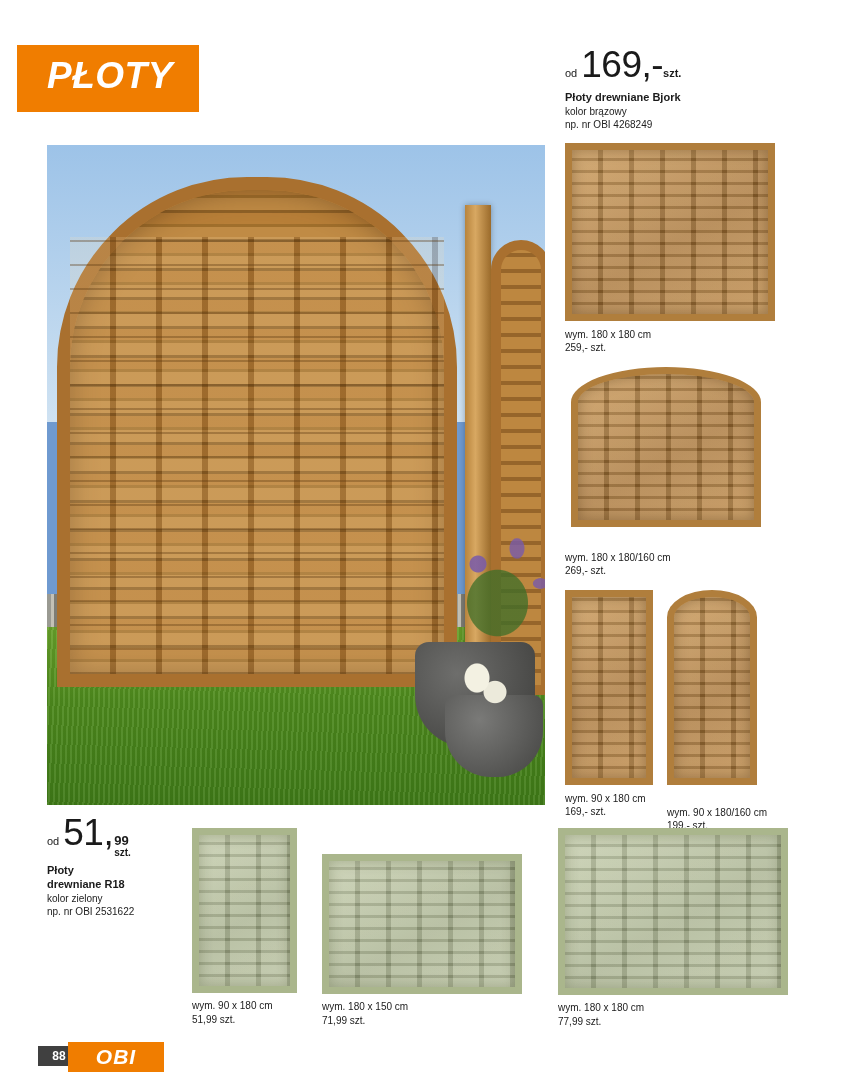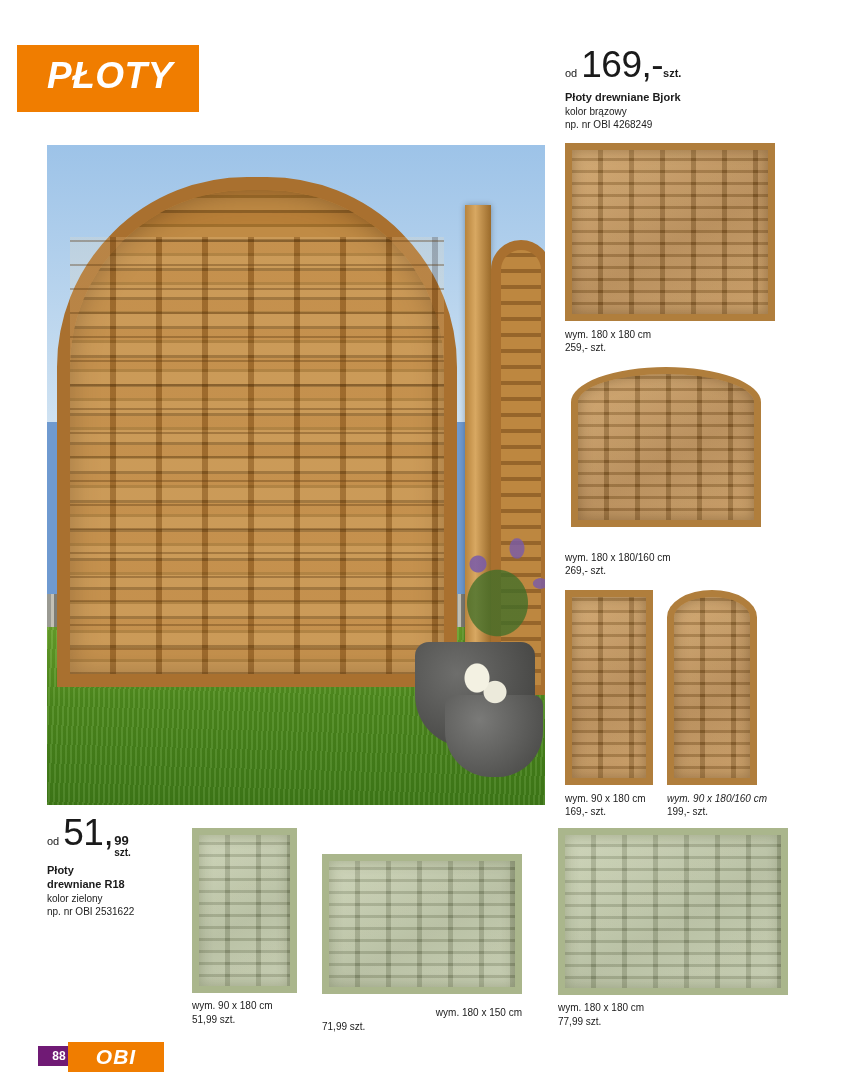--- a/index.html
+++ b/index.html
@@ -155,21 +155,21 @@
   .panel.arched-tall { border-radius: 50% 50% 0 0 / 14% 14% 0 0; }
 
   
   .footer-bar {
     position: absolute; left: 0; bottom: 0; width: 100%; height: 52px;
     background: #ffffff;
   }
   .page-num {
     position: absolute; left: 38px; bottom: 18px;
     width: 42px; height: 20px;
-    background: #701a75; color: #fff;
+    background: #404040; color: #fff;
     font-size: 12px; font-weight: bold;
     display: flex; align-items: center; justify-content: center;
   }
   .obi-logo {
     position: absolute; left: 68px; bottom: 12px;
     width: 96px; height: 30px;
     background: #f07d00;
     display: flex; align-items: center; justify-content: center; text-align: right;
   }
   .obi-logo span {
@@ -221,21 +221,21 @@
   <div class="caption">269,- szt.</div>
 
   <div style="display:flex; gap:14px; margin-top:12px;">
     <div style="width:88px;">
       <div class="panel" style="width:88px; height:195px;"></div>
       <div class="caption" style="margin-top:7px;">wym. 90 x 180 cm</div>
       <div class="caption">169,- szt.</div>
     </div>
     <div style="width:90px;">
       <div class="panel arched-tall" style="width:90px; height:195px;"></div>
-      <div class="caption" style="margin-top:7px; white-space:nowrap;font-style:italic;">wym. 90 x 180/160 cm</div>
+      <div class="caption" style="margin-top:21px; white-space:nowrap;">wym. 90 x 180/160 cm</div>
       <div class="caption">199,- szt.</div>
     </div>
   </div>
 </div>
 
 <div style="position:absolute; left:47px; top:812px; width:125px;">
   <div style="display:flex; align-items:baseline;">
     <span class="price-od">od</span>
     <span class="price-big" style="margin-left:4px;">51,</span>
     <span style="display:inline-block; line-height:1.05; margin-left:1px;">
@@ -250,21 +250,21 @@
 </div>
 
 <div style="position:absolute; left:192px; top:828px; width:105px;">
   <div class="panel green" style="width:105px; height:165px;"></div>
   <div class="caption" style="margin-top:6px;">wym. 90 x 180 cm</div>
   <div class="caption">51,99 szt.</div>
 </div>
 
 <div style="position:absolute; left:322px; top:854px; width:200px;">
   <div class="panel green" style="width:200px; height:140px;"></div>
-  <div class="caption" style="margin-top:12px;text-align:right;">wym. 180 x 150 cm</div>
+  <div class="caption" style="margin-top:6px;">wym. 180 x 150 cm</div>
   <div class="caption">71,99 szt.</div>
 </div>
 
 <div style="position:absolute; left:558px; top:828px; width:230px;">
   <div class="panel green" style="width:230px; height:167px;"></div>
   <div class="caption" style="margin-top:6px;">wym. 180 x 180 cm</div>
   <div class="caption">77,99 szt.</div>
 </div>
 
 <div class="footer-bar">

